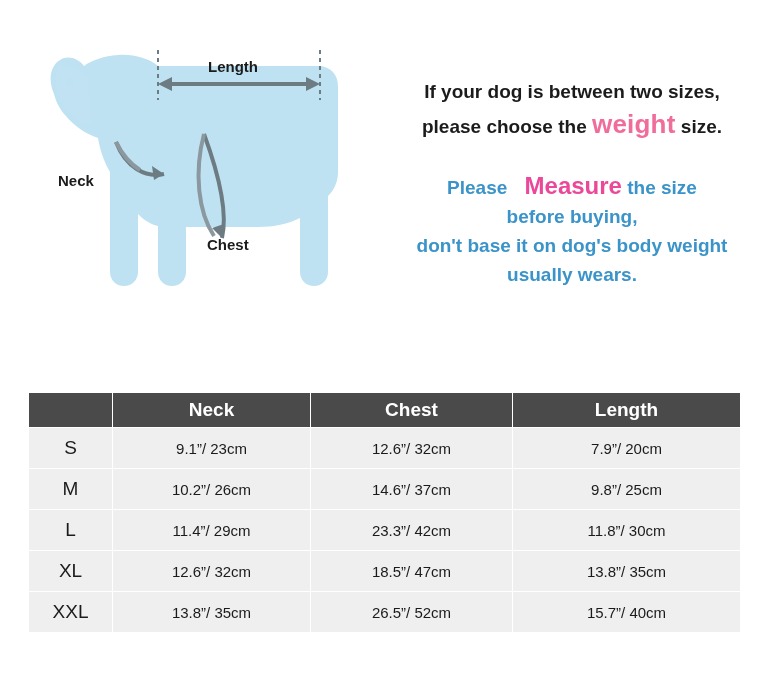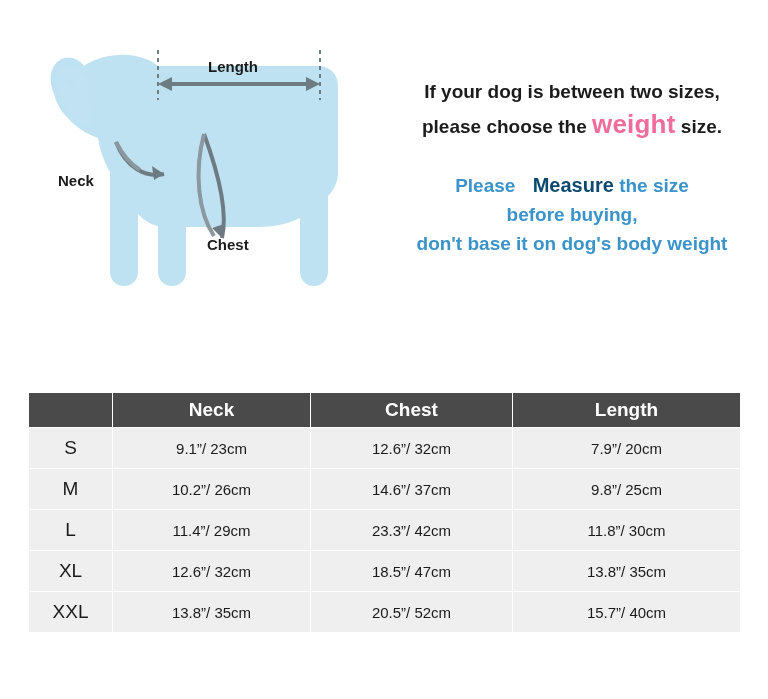--- a/index.html
+++ b/index.html
@@ -69,22 +69,22 @@
   }
   .blue-block {
     margin-top: 28px;
     font-family: "Liberation Sans", sans-serif;
     font-weight: bold;
     font-size: 19px;
     color: #3a93c9;
     line-height: 29px;
   }
   .measure {
-    color: #0c4a6e;
-    font-size: 20px;
+    color: #ec4899;
+    font-size: 24px;
     font-weight: bold;
     margin-left: 12px;
   }
 
   
   .table-wrap {
     position: absolute;
     left: 28px;
     top: 392px;
     width: 712px;
@@ -199,20 +199,21 @@
       </div>
 
       <div class="blue-block">
         <div>
           <span>Please</span>
           <span class="measure">Measure</span>
           <span>the size</span>
         </div>
         <div>before buying,</div>
         <div>don't base it on dog's body weight</div>
+        <div>usually wears.</div>
       </div>
     </div>
   </div>
 
   <div class="table-wrap">
     <table class="size-table">
       <colgroup>
         <col class="c1">
           <col class="c2">
           <col class="c3">
@@ -247,20 +248,20 @@
         </tr>
         <tr>
           <td class="size-col">XL</td>
           <td>12.6”/ 32cm</td>
           <td>18.5”/ 47cm</td>
           <td>13.8”/ 35cm</td>
         </tr>
         <tr>
           <td class="size-col">XXL</td>
           <td>13.8”/ 35cm</td>
-          <td>20.5”/ 52cm</td>
+          <td>26.5”/ 52cm</td>
           <td>15.7”/ 40cm</td>
         </tr>
       </tbody>
     </table>
   </div>
 
 </div>
 
 </body></html>

